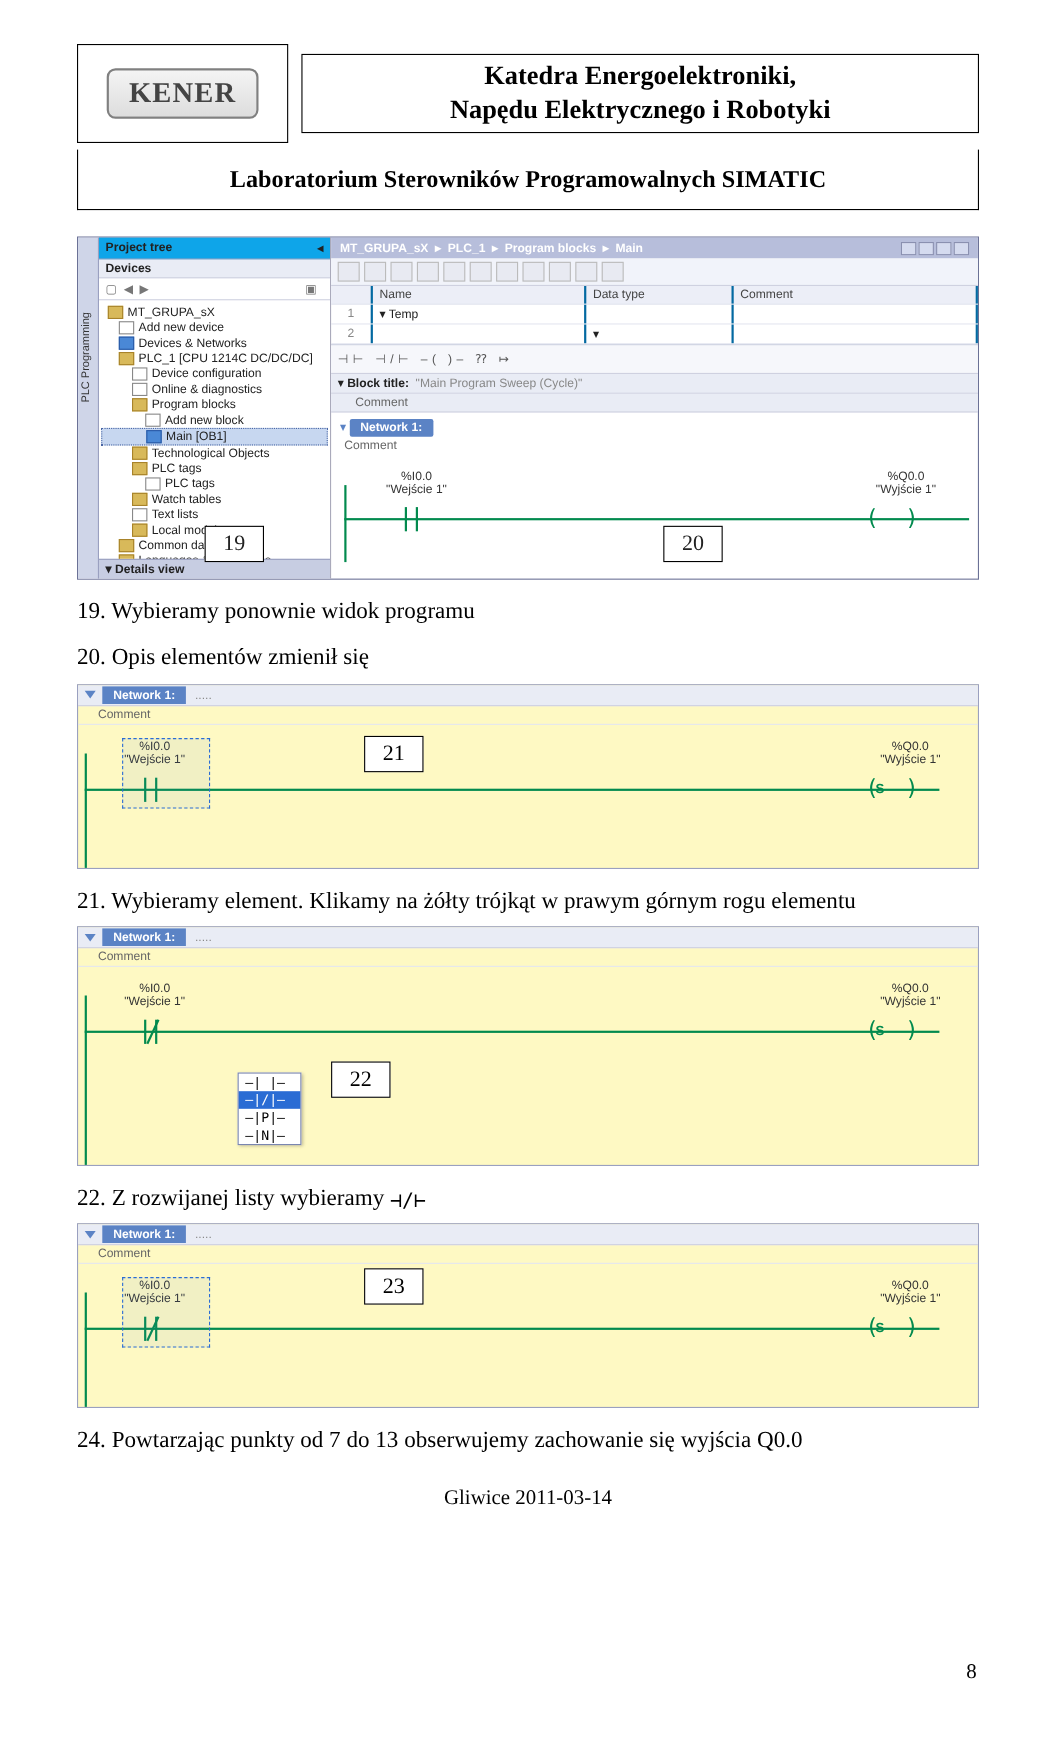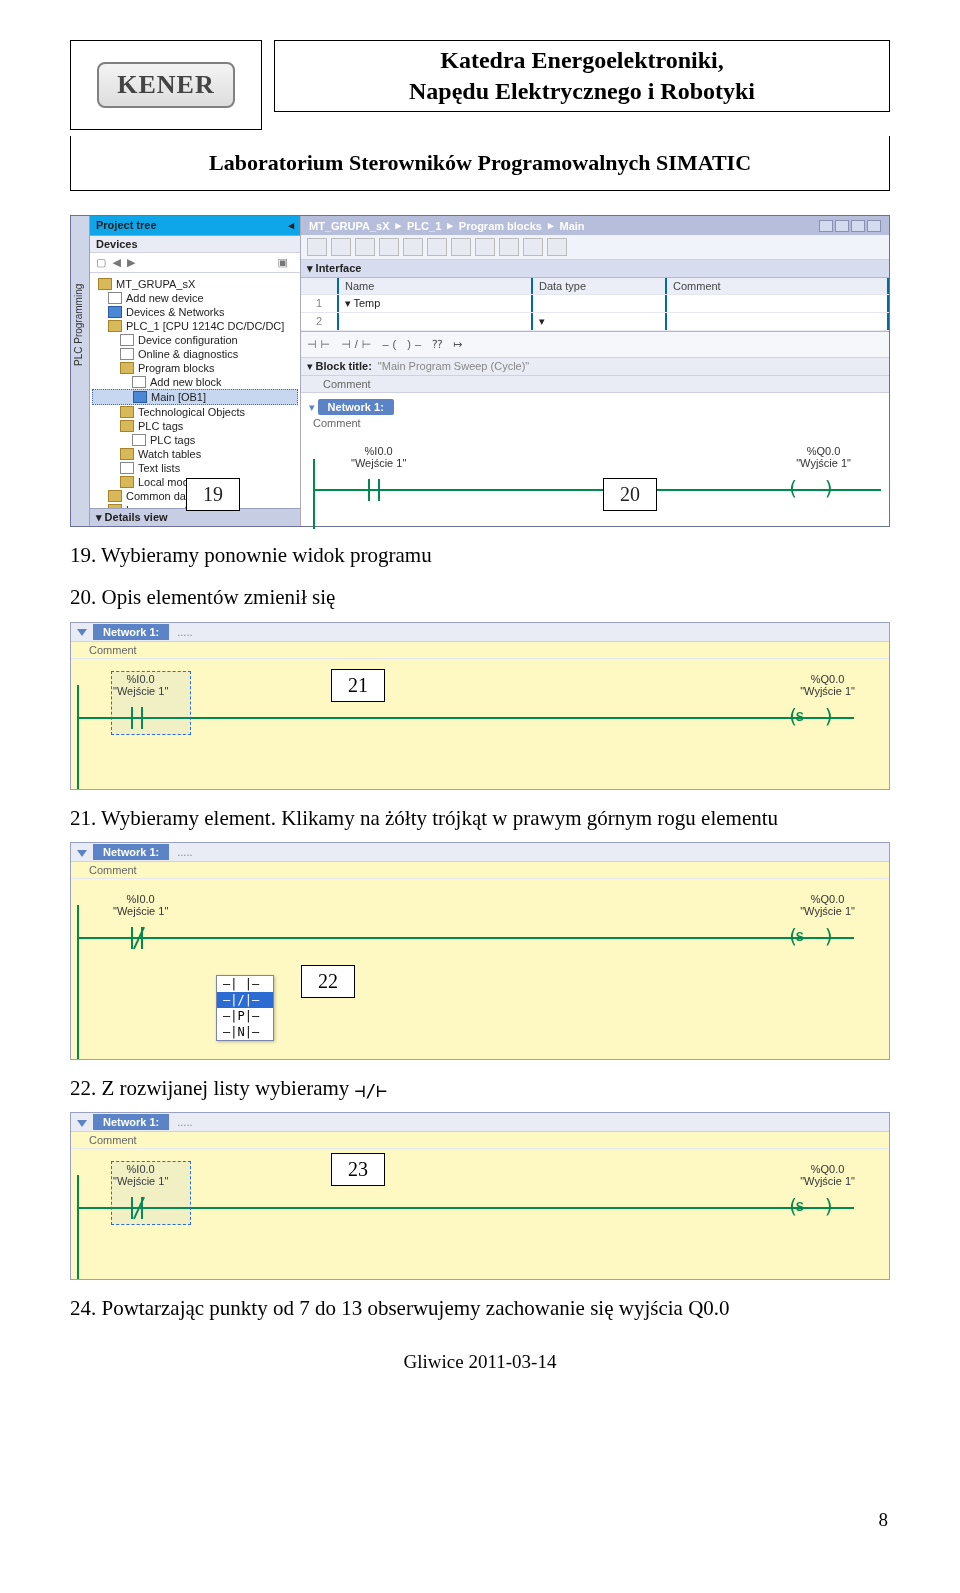--- a/index.html
+++ b/index.html
@@ -1,17 +1,17 @@
 <!DOCTYPE html>
 <html><head>
 <meta charset="utf-8">
 <style>
   body { margin:0; font-family:"Times New Roman", serif; background:#fff; color:#000; width:960px; }
   .page { position:relative; width:960px; min-height:1593px; box-sizing:border-box; padding:40px 70px 60px; }
-  .header-row { display:flex; align-items:flex-start; margin-bottom:6px; }
+  .header-row { display:flex; align-items:center; margin-bottom:6px; }
   .logo-box { border:1.5px solid #000; width:190px; height:88px; display:flex; align-items:center; justify-content:center; margin-right:12px; }
   .logo-inner { border:2px solid #808080; border-radius:8px; padding:6px 18px; font-family:Georgia, serif; font-weight:bold; font-size:26px; letter-spacing:1px; color:#444; background:linear-gradient(#f4f4f4,#ddd); }
   .title-box { border:1.5px solid #000; flex:1; display:flex; align-items:center; justify-content:center; text-align:center; font-size:24px; font-weight:bold; padding:4px 8px; line-height:1.3; }
   .subtitle-row { border:1.5px solid #000; border-top:none; padding:14px 8px; text-align:center; font-size:22px; font-weight:bold; margin-bottom:24px; }
 
   .screenshot { border:1px solid #6b7196; background:#fff; font-family:Tahoma,Arial,sans-serif; font-size:11px; color:#222; position:relative; }
   .ss1 { display:flex; height:310px; }
   .vbar { width:18px; background:#cfd5e8; border-right:1px solid #9aa0c0; position:relative; }
   .vbar span { position:absolute; top:150px; left:2px; transform:rotate(-90deg); transform-origin:left top; font-size:10px; color:#333; white-space:nowrap; }
   .left-pane { width:210px; border-right:1px solid #aab; display:flex; flex-direction:column; }
@@ -212,21 +212,20 @@
           <span class="tb-btn"></span>
           <span class="tb-btn"></span>
         <span class="tb-btn"></span>
           <span class="tb-btn"></span>
           <span class="tb-btn"></span>
           <span class="tb-btn"></span>
         <span class="tb-btn"></span>
           <span class="tb-btn"></span>
           <span class="tb-btn"></span>
       </div>
-      <div class="iface-bar">▾ <span>Interface</span></div>
       <div class="iface-grid">
         <div class="iface-row header">
           <div class="iface-cell c-n"></div>
           <div class="iface-cell c-name">Name</div>
           <div class="iface-cell c-dt">Data type</div>
           <div class="iface-cell c-cm">Comment</div>
         </div>
         <div class="iface-row">
           <div class="iface-cell c-n">1</div>
           <div class="iface-cell c-name">▾  Temp</div>

